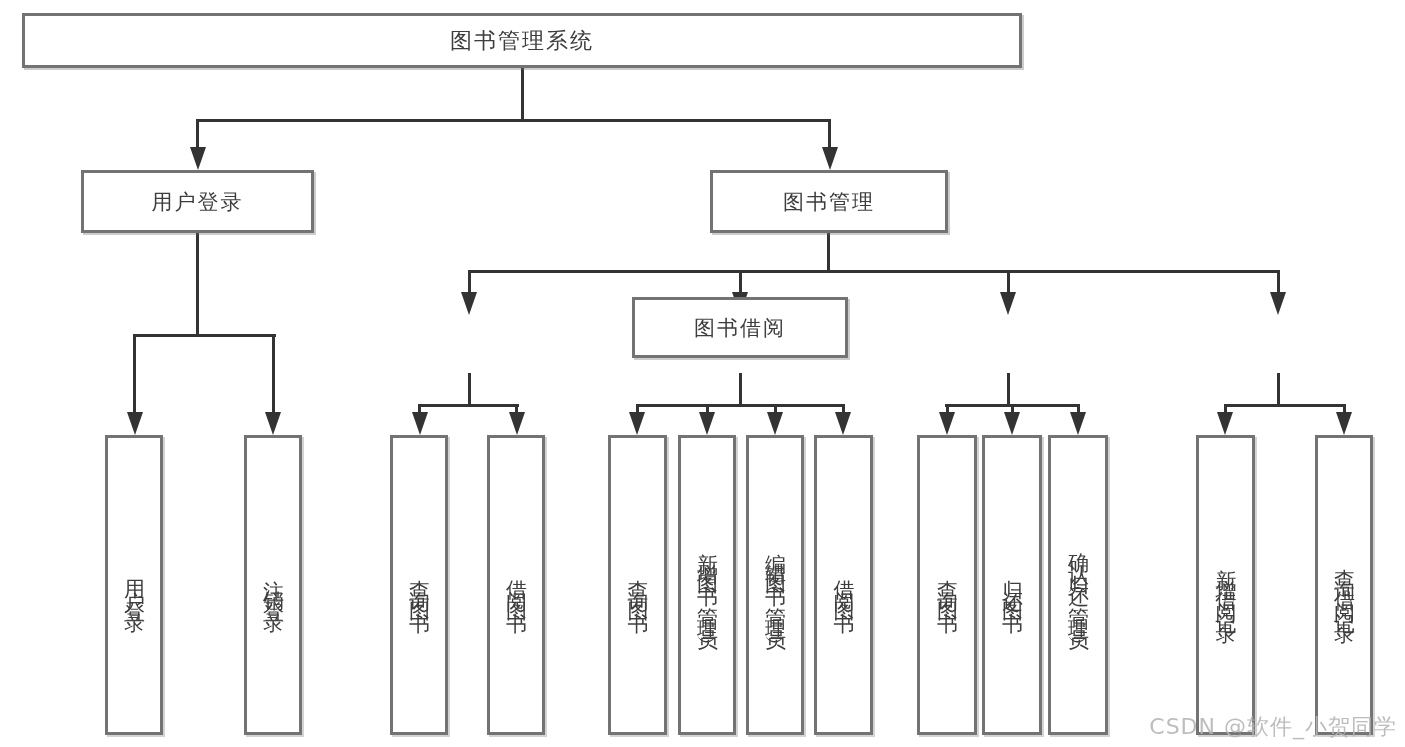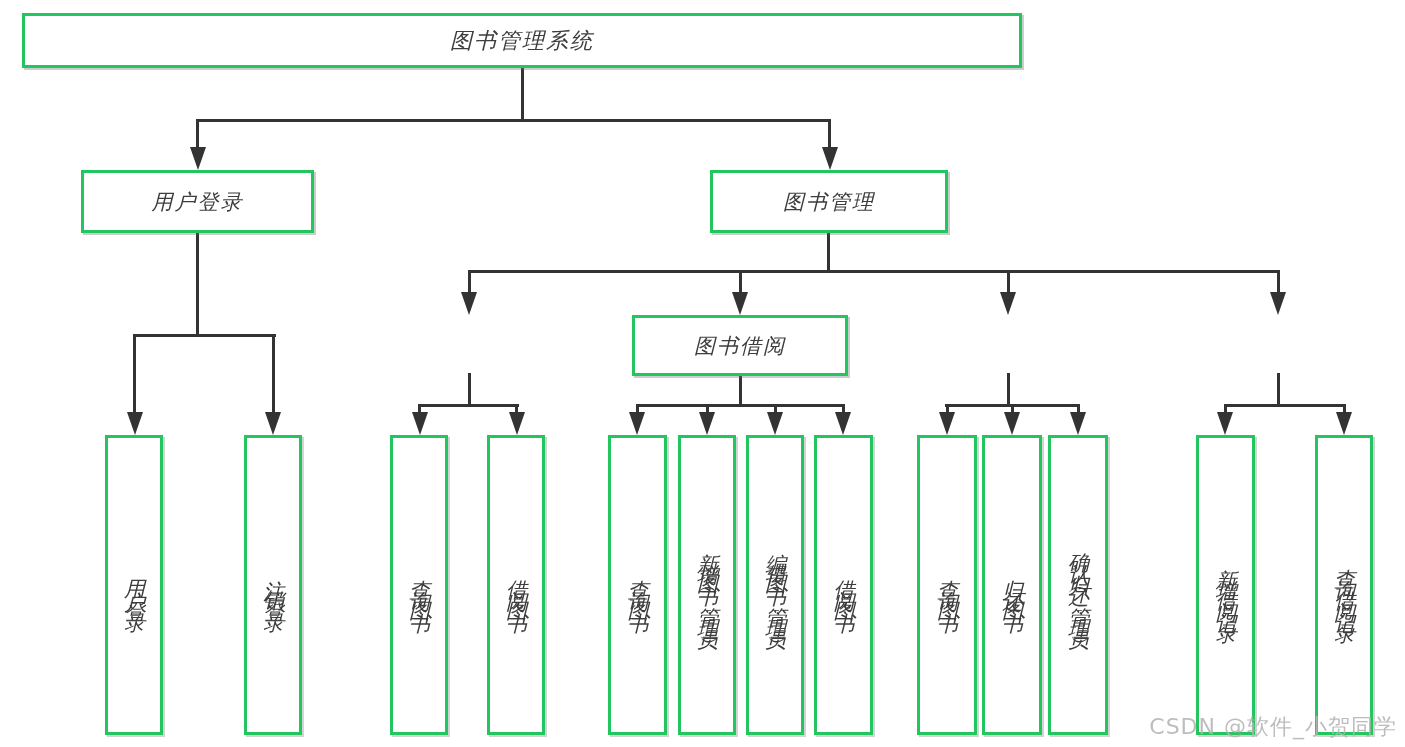--- a/index.html
+++ b/index.html
@@ -12,28 +12,27 @@
     position: relative;
     width: 1405px;
     height: 747px;
     background: #ffffff;
     overflow: hidden;
   }
   
   .node {
     position: absolute;
     box-sizing: border-box;
-    border: 3px solid #22c55e;
+    border: 3px solid #737373;
     background: #ffffff;
     box-shadow: 2px 2px 0 rgba(110,110,110,0.35);
     display: flex;
     align-items: center;
     justify-content: center;
     color: #3d3d3d;
-    font-style: italic;
   }
   .node .hlabel {
     font-size: 21px;
     letter-spacing: 2px;
     white-space: nowrap;
     color: #3d3d3d;
   }
   .node.root .hlabel { font-size: 22px; }
   .node.leaf { box-shadow: 2px 2px 0 rgba(110,110,110,0.3); }
   .vtext {
@@ -140,21 +139,21 @@
     <span class="hlabel">图书管理系统</span>
   </div>
 
   <div class="node" style="left:81px; top:170px; width:233px; height:63px;">
     <span class="hlabel">用户登录</span>
   </div>
   <div class="node" style="left:710px; top:170px; width:238px; height:63px;">
     <span class="hlabel">图书管理</span>
   </div>
 
-  <div class="node" style="left:632px; top:315px; width:216px; height:61px;">
+  <div class="node" style="left:632px; top:297px; width:216px; height:61px;">
     <span class="hlabel">图书借阅</span>
   </div>
 
   <div class="node leaf" style="left:105px; top:435px; width:58px; height:300px;">
     <span class="vtext">用户登录</span>
   </div>
   <div class="node leaf" style="left:244px; top:435px; width:58px; height:300px;">
     <span class="vtext">注销登录</span>
   </div>
 

